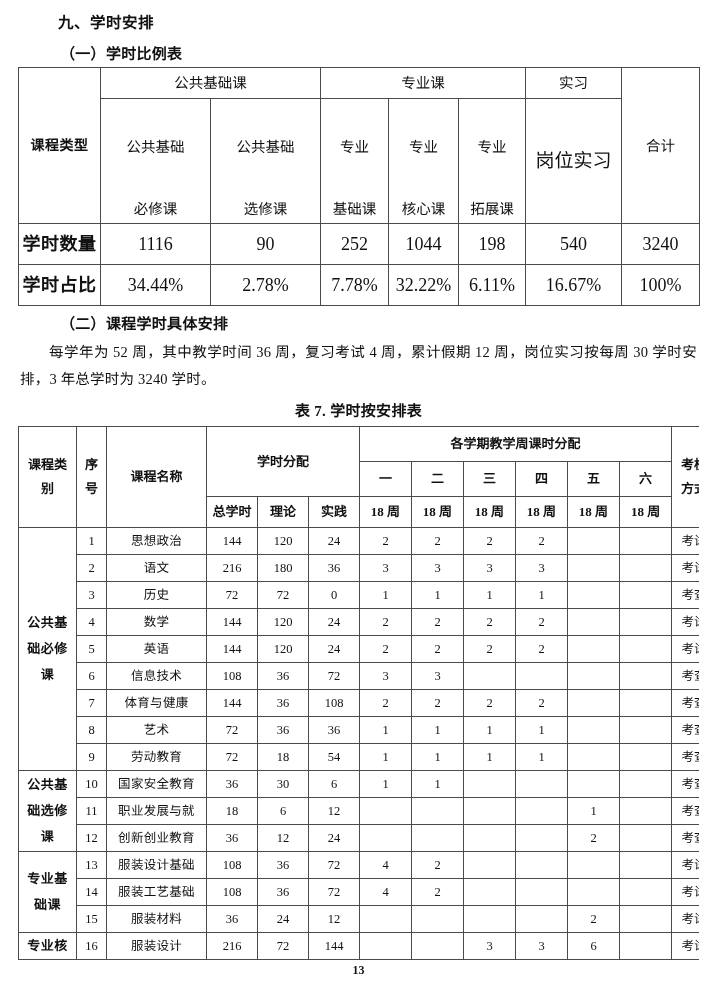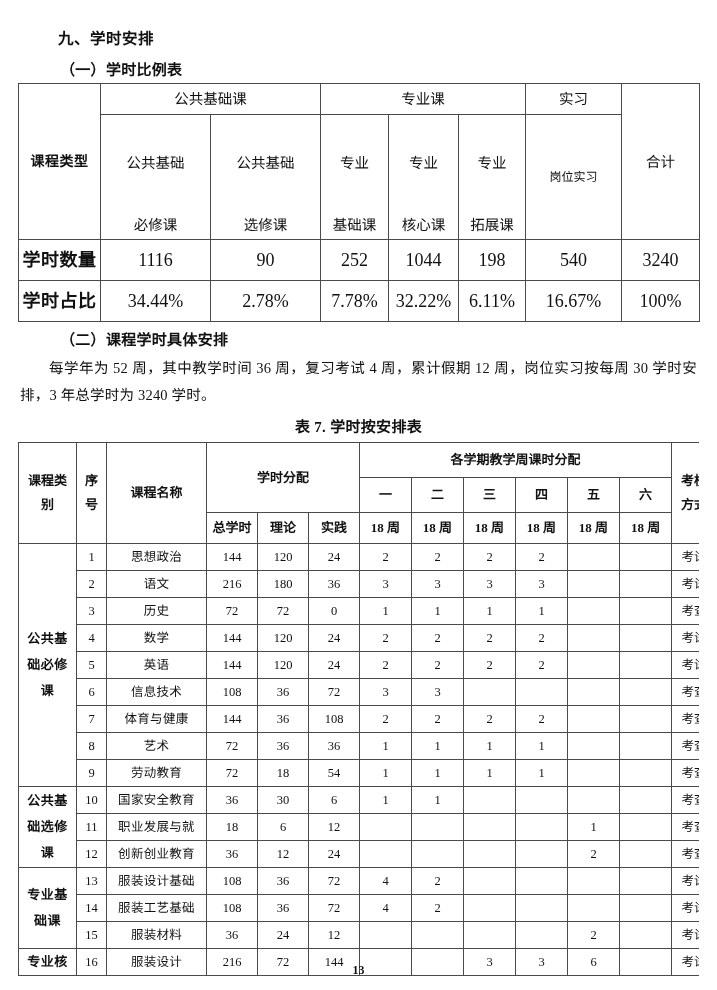--- a/index.html
+++ b/index.html
@@ -12,21 +12,21 @@
     color:#111;
     position:relative;
     overflow:hidden;
     -webkit-font-smoothing:antialiased;
   }
   .page{
     position:relative;
     width:717px;
     height:990px;
     box-sizing:border-box;
-    padding:16px 18px;
+    padding:0 18px;
   }
   
   .h-sec{
     font-size:15.5px;
     font-weight:bold;
     letter-spacing:.5px;
     margin:0;
     padding:10px 0 0 40px;
     line-height:26px;
   }
@@ -68,21 +68,21 @@
     text-align:center;
     vertical-align:middle;
     font-weight:normal;
     padding:0;
     overflow:visible;
     white-space:nowrap;
   }
   
   #table6{margin:0 auto;width:681px;}
   #table6 td{
-    font-size:12px;
+    font-size:19px;
     height:27px;
     line-height:20px;
   }
   #table6 .lbl{font-size:14px;font-weight:bold;letter-spacing:.5px;}
   #table6 .grp{font-size:14.5px;height:30px;}
   #table6 .two-line{
     line-height:27px;
     height:58px;
     font-size:14.5px;
   }

